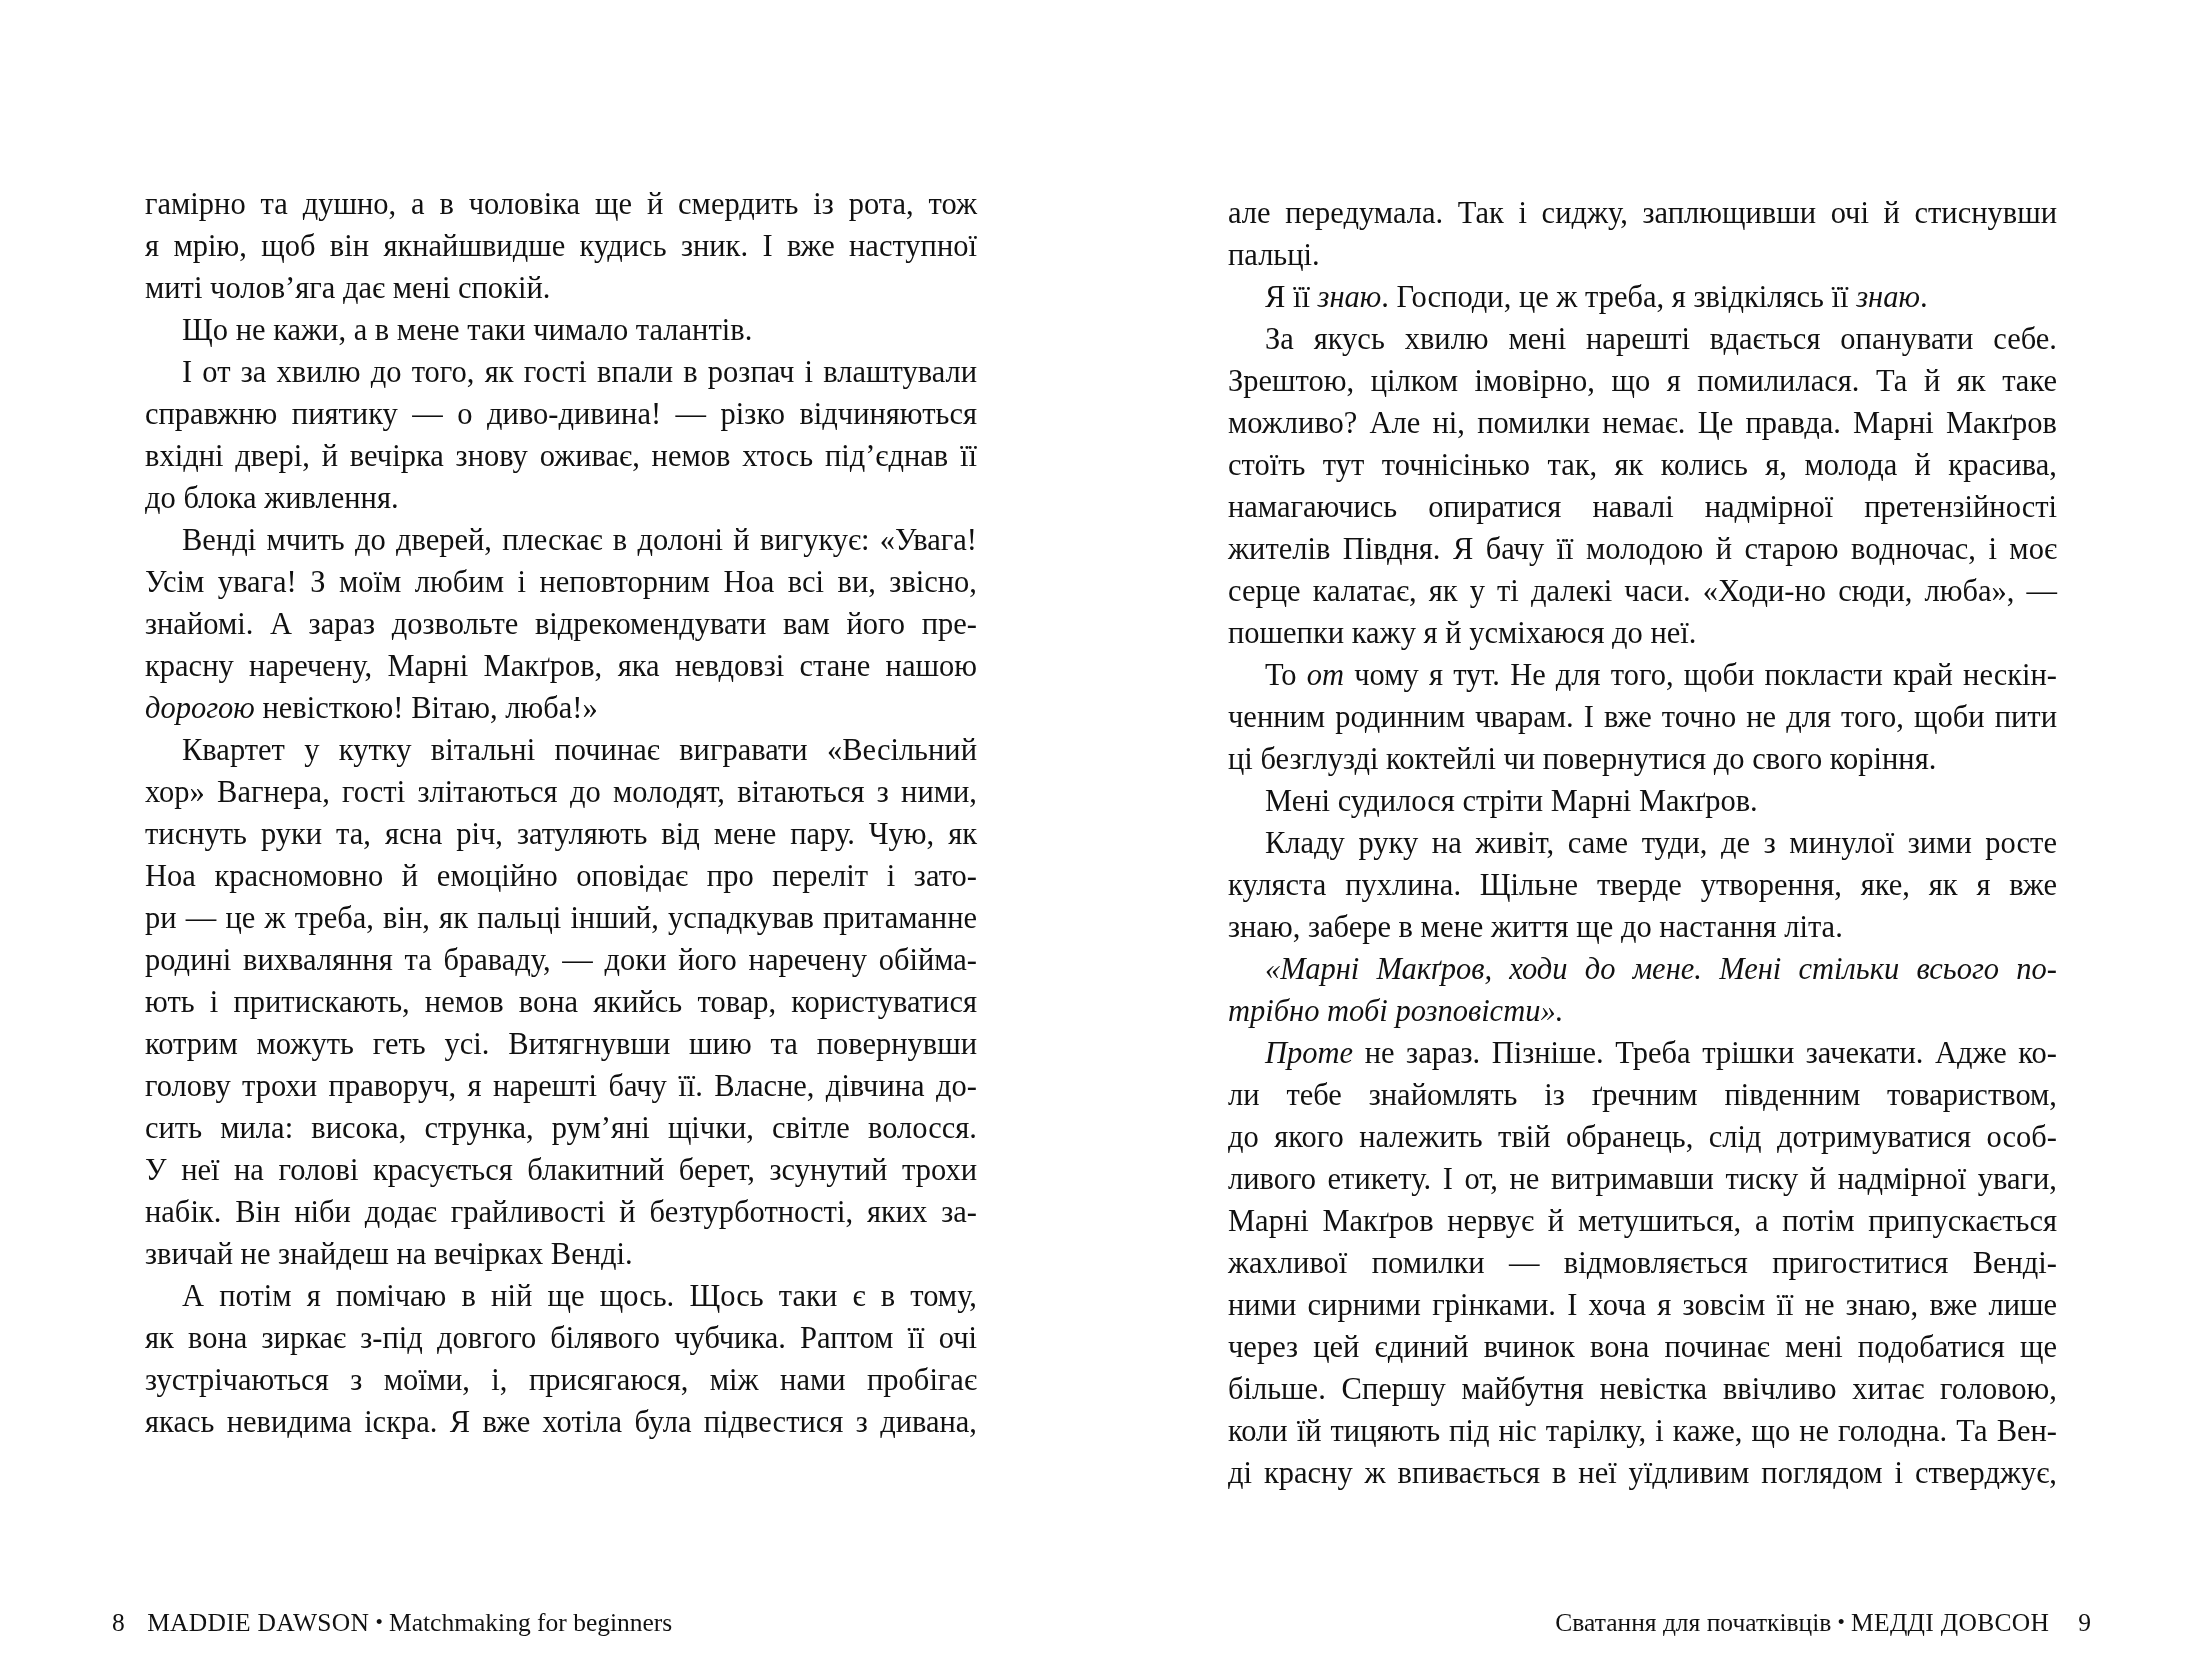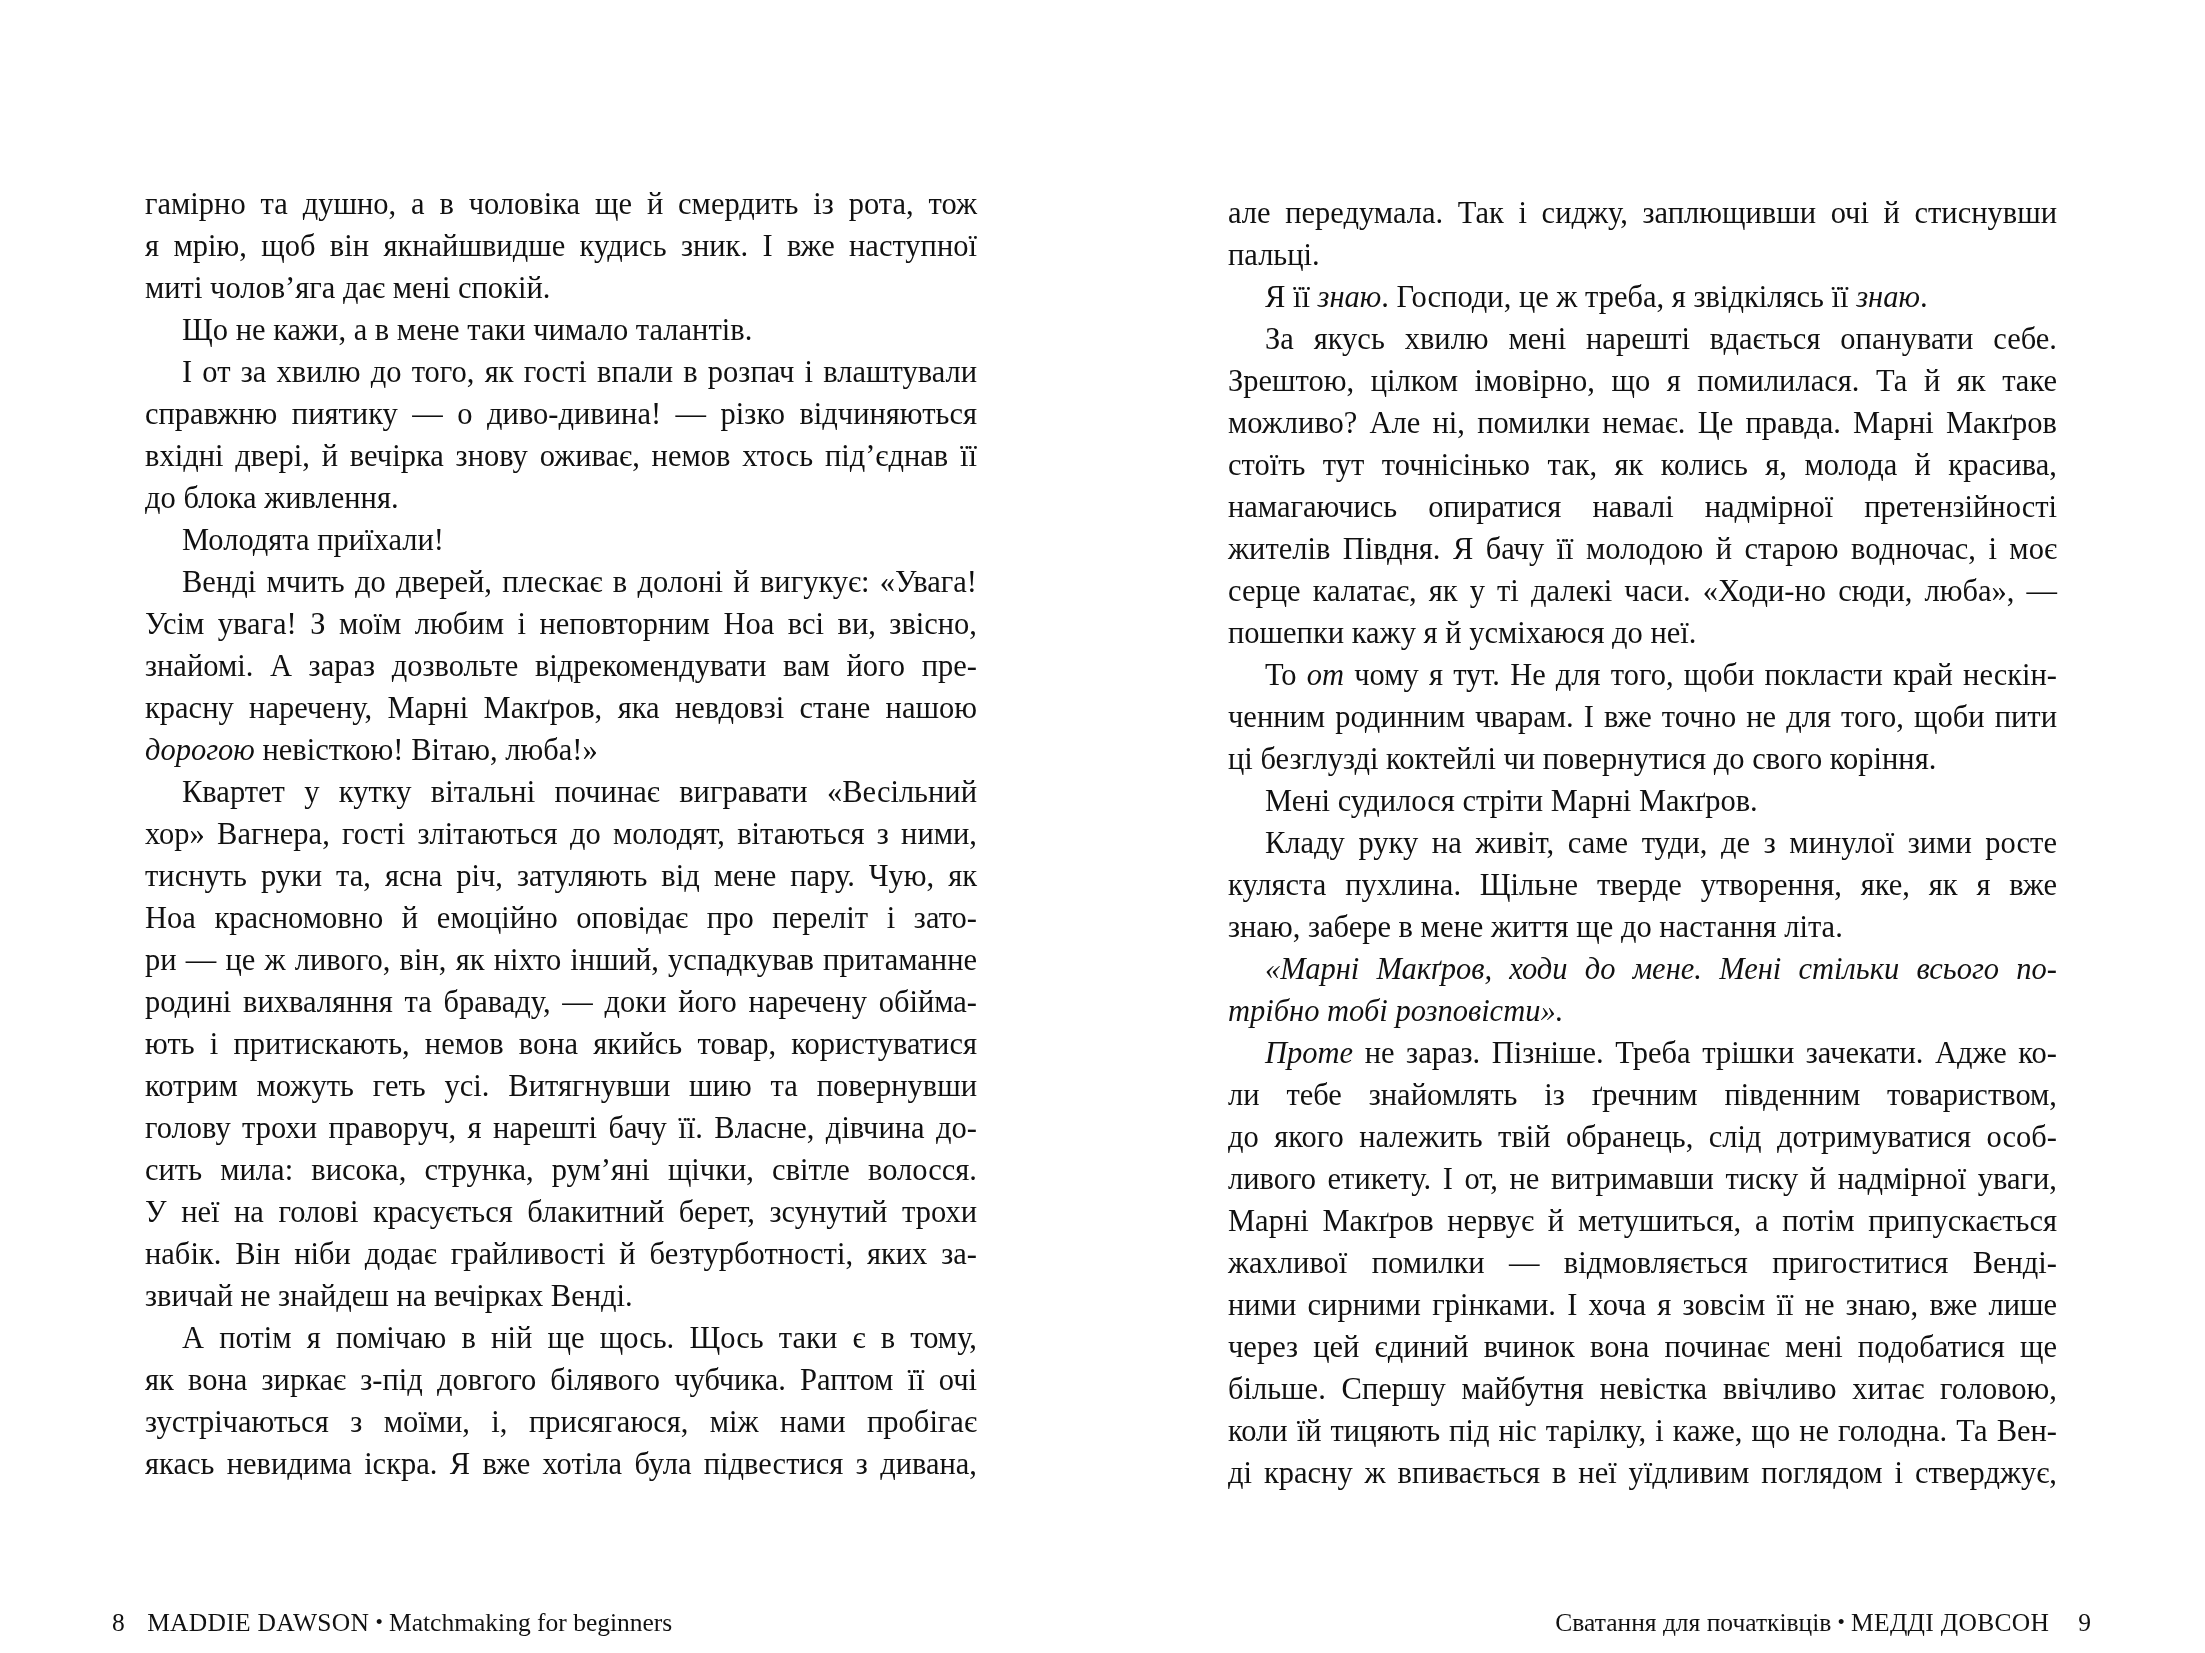--- a/index.html
+++ b/index.html
@@ -68,31 +68,30 @@
 <div class="page page-left">
   <div class="text-block" id="left-body">
       <div class="line"><span>гамірно та душно, а в чоловіка ще й смердить із рота, тож</span></div>
       <div class="line"><span>я мрію, щоб він якнайшвидше кудись зник. І вже наступної</span></div>
       <div class="line last"><span>миті чолов’яга дає мені спокій.</span></div>
       <div class="line indent last"><span>Що не кажи, а в мене таки чимало талантів.</span></div>
       <div class="line indent"><span>І от за хвилю до того, як гості впали в розпач і влаштували</span></div>
       <div class="line"><span>справжню пиятику — о диво-дивина! — різко відчиняються</span></div>
       <div class="line"><span>вхідні двері, й вечірка знову оживає, немов хтось під’єднав її</span></div>
       <div class="line last"><span>до блока живлення.</span></div>
-      <div class="line indent last"><span>Молодята приїхали!</span></div>
       <div class="line indent"><span>Венді мчить до дверей, плескає в долоні й вигукує: «Увага!</span></div>
       <div class="line"><span>Усім увага! З моїм любим і неповторним Ноа всі ви, звісно,</span></div>
       <div class="line"><span>знайомі. А зараз дозвольте відрекомендувати вам його пре-</span></div>
       <div class="line"><span>красну наречену, Марні Макґров, яка невдовзі стане нашою</span></div>
       <div class="line last"><span class="it">дорогою</span><span> невісткою! Вітаю, люба!»</span></div>
       <div class="line indent"><span>Квартет у кутку вітальні починає вигравати «Весільний</span></div>
       <div class="line"><span>хор» Вагнера, гості злітаються до молодят, вітаються з ними,</span></div>
       <div class="line"><span>тиснуть руки та, ясна річ, затуляють від мене пару. Чую, як</span></div>
       <div class="line"><span>Ноа красномовно й емоційно оповідає про переліт і зато-</span></div>
-      <div class="line"><span>ри — це ж ливого, він, як ніхто інший, успадкував притаманне</span></div>
+      <div class="line"><span>ри — це ж треба, він, як пальці інший, успадкував притаманне</span></div>
       <div class="line"><span>родині вихваляння та браваду, — доки його наречену обійма-</span></div>
       <div class="line"><span>ють і притискають, немов вона якийсь товар, користуватися</span></div>
       <div class="line"><span>котрим можуть геть усі. Витягнувши шию та повернувши</span></div>
       <div class="line"><span>голову трохи праворуч, я нарешті бачу її. Власне, дівчина до-</span></div>
       <div class="line"><span>сить мила: висока, струнка, рум’яні щічки, світле волосся.</span></div>
       <div class="line"><span>У неї на голові красується блакитний берет, зсунутий трохи</span></div>
       <div class="line"><span>набік. Він ніби додає грайливості й безтурботності, яких за-</span></div>
       <div class="line last"><span>звичай не знайдеш на вечірках Венді.</span></div>
       <div class="line indent"><span>А потім я помічаю в ній ще щось. Щось таки є в тому,</span></div>
       <div class="line"><span>як вона зиркає з-під довгого білявого чубчика. Раптом її очі</span></div>

